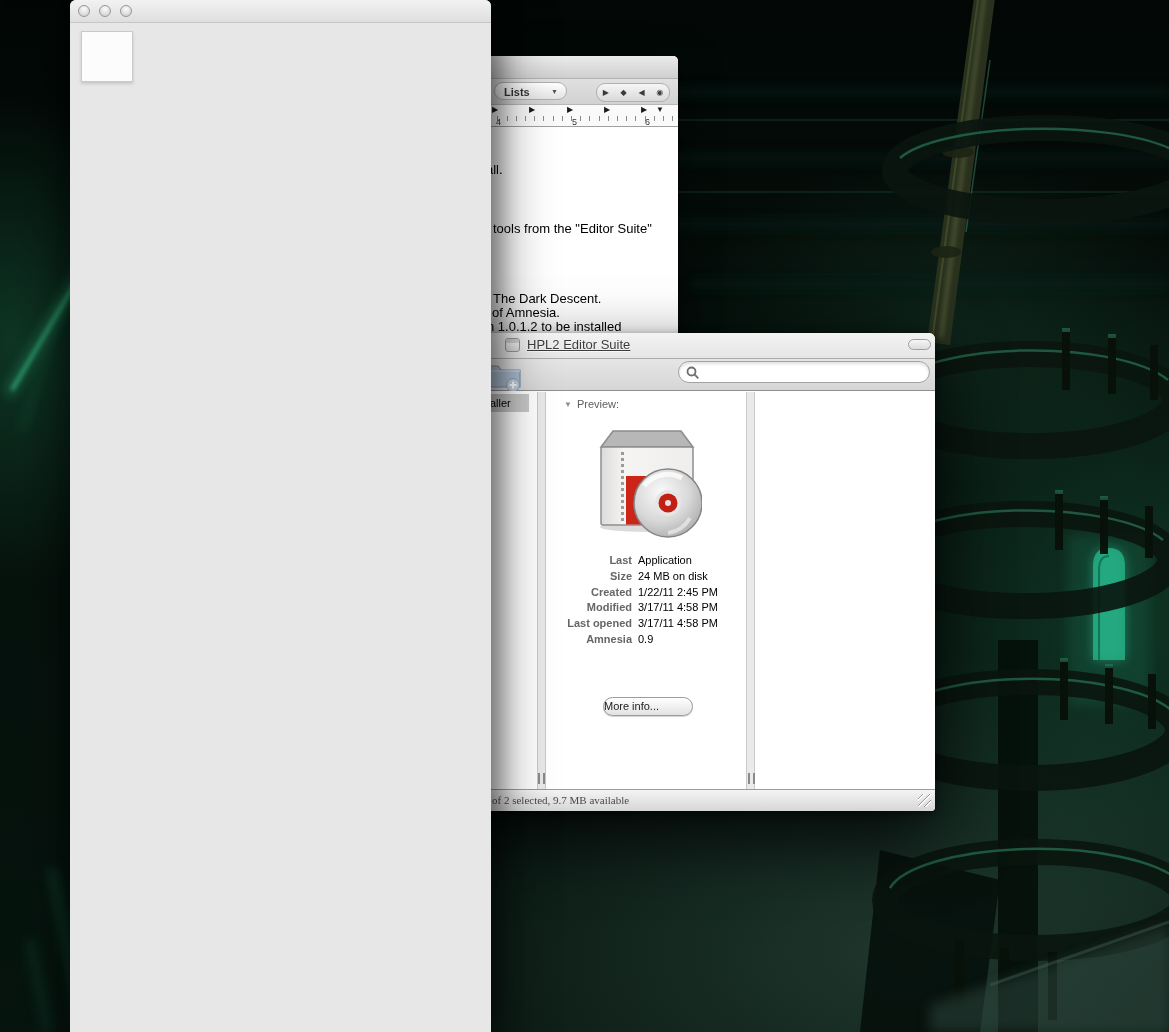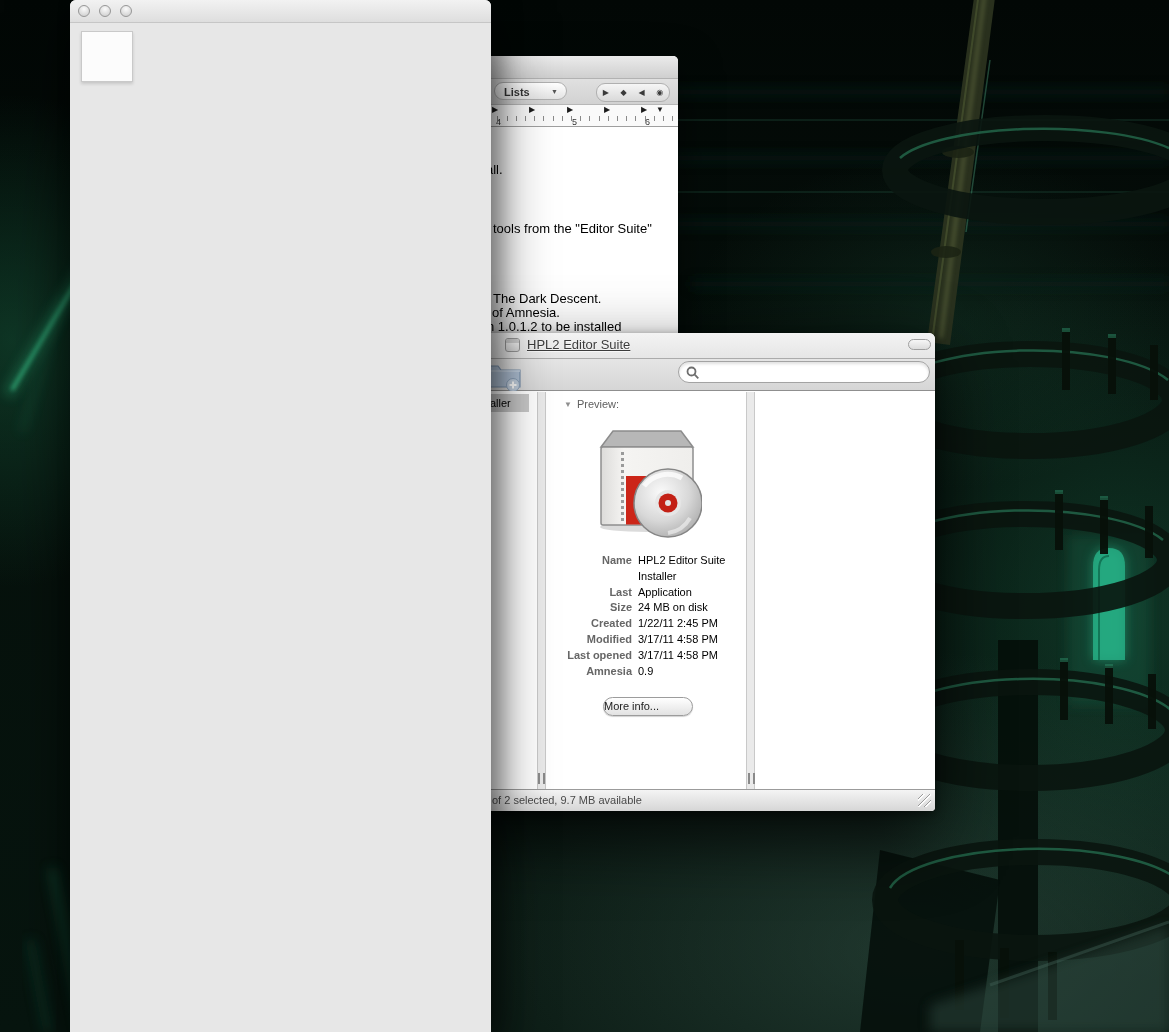--- a/index.html
+++ b/index.html
@@ -101,21 +101,21 @@
   .irow .val{margin-left:6px;color:#000;width:98px;}
   #more-info{position:absolute;left:173px;top:305px;width:90px;height:19px;
     border:1px solid #9c9c9c;border-radius:10px;background:linear-gradient(#ffffff,#e2e2e2);
     font-size:11px;color:#222;text-align:left;line-height:17px;box-sizing:border-box;
     box-shadow:0 1px 1px rgba(0,0,0,.18);}
   .col-handle{position:absolute;top:381px;width:8px;height:11px;}
   .col-handle i{position:absolute;top:0;bottom:0;width:2px;background:#8a8a8a;}
   .col-handle i.b2{left:5px;}
   #status-bar{position:absolute;left:0;bottom:0;right:0;height:22px;
     background:linear-gradient(#f4f4f4,#d6d6d6);border-top:1px solid #9b9b9b;
-    border-radius:0 0 4px 4px;box-sizing:border-box;}
+    border-radius:0 0 4px 4px;box-sizing:border-box;font-family:Liberation Serif, serif;}
   #status-text{position:absolute;left:62px;top:0;font-size:11px;color:#4a4a4a;line-height:21px;}
   #resize-grip{position:absolute;right:4px;bottom:4px;width:13px;height:13px;
     background:repeating-linear-gradient(135deg,transparent 0 3px,#9a9a9a 3px 4px,rgba(255,255,255,.9) 4px 5px);}
 </style>
 </head>
 <body>
 
 <div id="wallpaper" class="abs">
   <svg width="1169" height="1032" viewBox="0 0 1169 1032">
     <defs>
@@ -307,24 +307,20 @@
       <circle cx="74" cy="77" r="34" fill="url(#cdg)" stroke="#858585" stroke-width="1.5"></circle>
       <path d="M50,60 A30,30 0 0 1 88,52" stroke="rgba(255,255,255,.75)" stroke-width="5" fill="none"></path>
       <path d="M96,92 A30,30 0 0 1 74,107" stroke="rgba(255,255,255,.5)" stroke-width="4" fill="none"></path>
       <circle cx="74" cy="77" r="13" fill="#e6e6e6"></circle>
       <circle cx="74" cy="77" r="9.5" fill="#c32015"></circle>
       <circle cx="74" cy="77" r="3" fill="#e3e3e3"></circle>
     </svg>
 
     <div id="info-rows">
       <div class="irow">
-        <span class="lab">Name</span>
-        <span class="val">HPL2 Editor Suite Installer</span>
-        </div>
-      <div class="irow">
         <span class="lab">Last</span>
         <span class="val">Application</span>
         </div>
       <div class="irow">
         <span class="lab">Size</span>
         <span class="val">24 MB on disk</span>
         </div>
       <div class="irow">
         <span class="lab">Created</span>
         <span class="val">1/22/11 2:45 PM</span>

